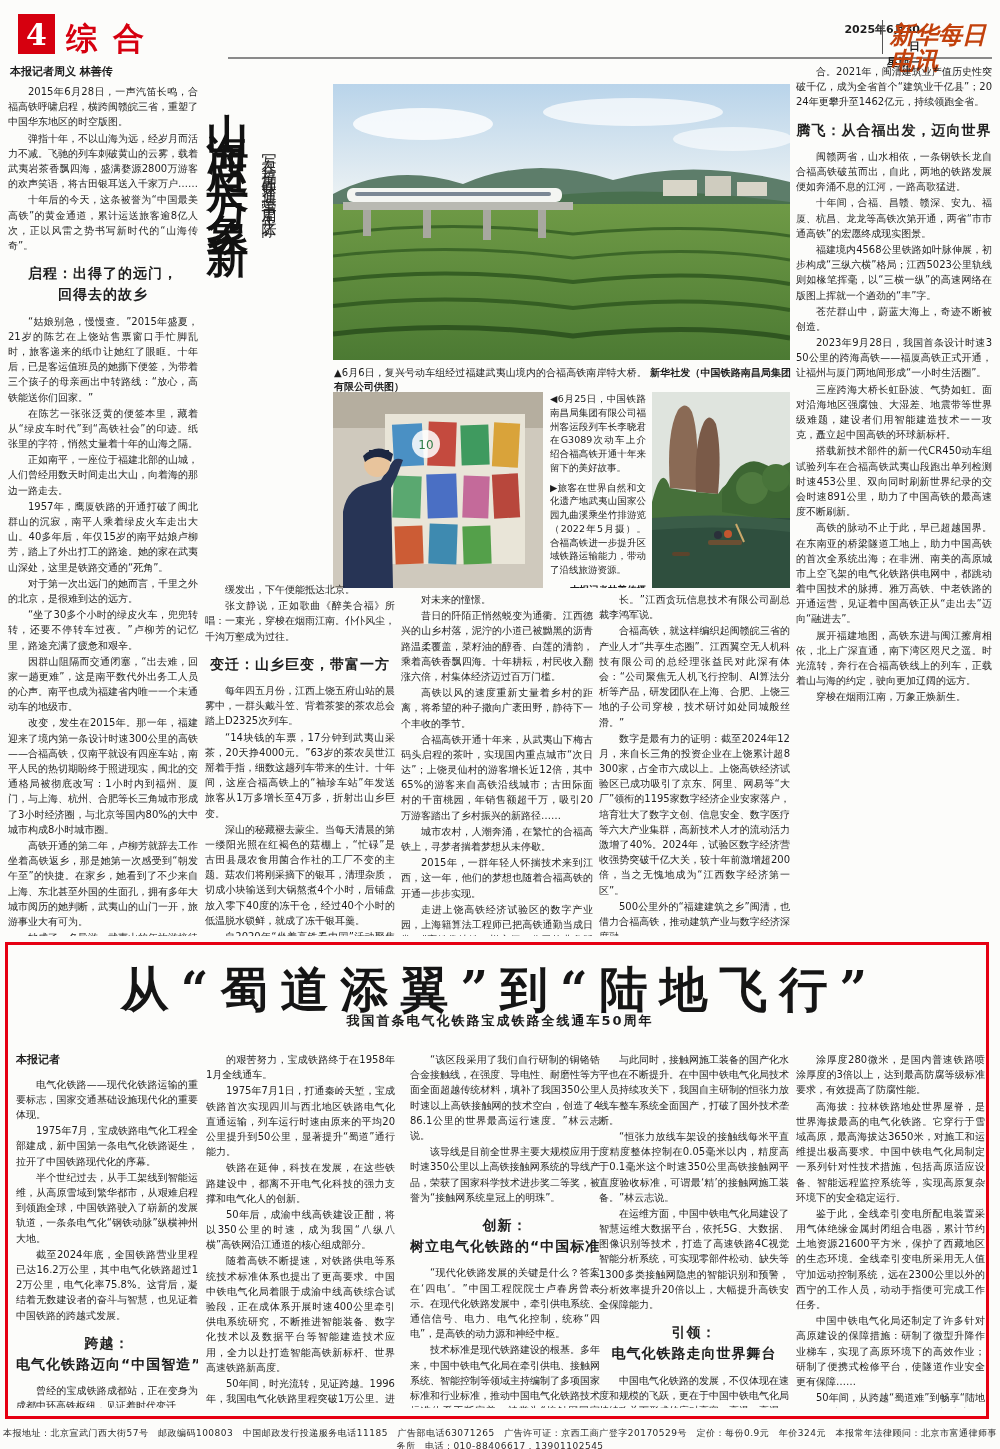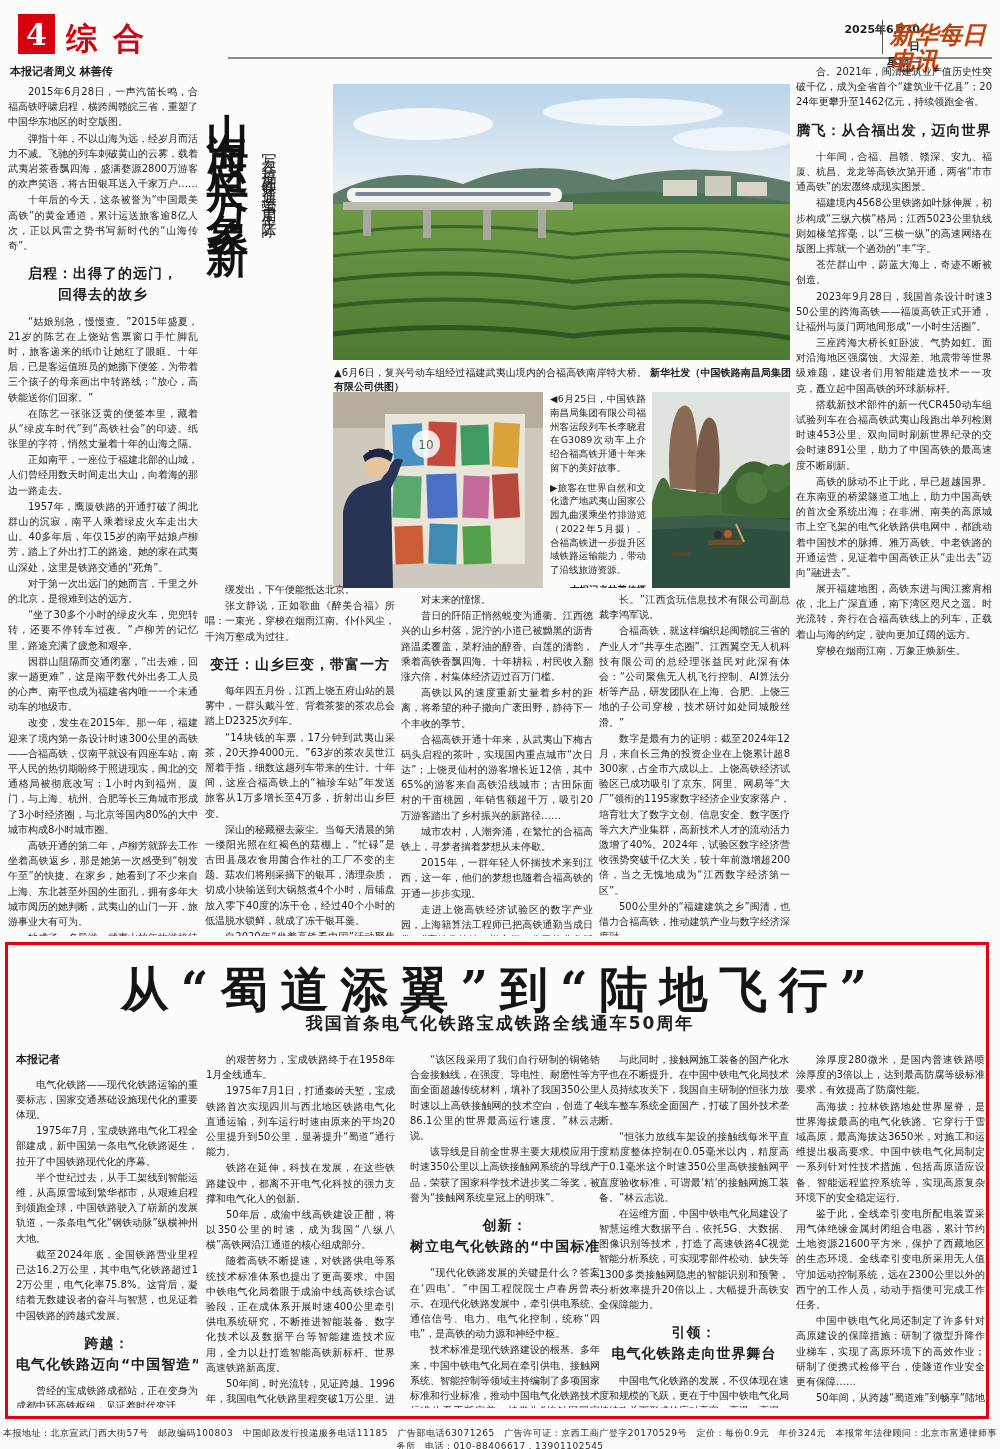--- a/index.html
+++ b/index.html
@@ -32,21 +32,21 @@
   .photo svg{display:block;}
   .cap{position:absolute;font-size:10px;line-height:1.4;text-align:justify;}
   .capcol{position:absolute;font-size:9.5px;line-height:1.45;text-align:justify;overflow:hidden;}
   .capcol .para{text-indent:0;margin:0 0 6px;}
   .credit{font-weight:bold;}
   .credit-right{display:block;text-align:right;font-weight:bold;}
   
   .bbox{position:absolute;left:5px;top:942px;width:984px;height:477px;border:3px solid #e60012;background:#fcfcfa;box-sizing:border-box;}
   .btitle{position:absolute;left:0;top:958px;width:100%;text-align:center;font-size:48px;font-weight:bold;
           letter-spacing:12px;font-family:"DejaVu Serif","Liberation Serif",serif;color:#151515;}
-  .bsubtitle{position:absolute;left:0;top:1012px;width:100%;text-align:center;font-size:17px;font-weight:bold;letter-spacing:2px;}
+  .bsubtitle{position:absolute;left:0;top:1012px;width:100%;text-align:center;font-size:13px;font-weight:bold;letter-spacing:2px;}
   .footer{position:absolute;left:0;top:1427px;width:100%;text-align:center;font-size:9px;color:#2a2a2a;letter-spacing:0.5px;}
 </style>
 </head>
 <body>
 
 <div class="page">
 
   <div class="pagenum">4</div>
   <div class="secname">综合</div>
   <div class="header-rule"></div>
@@ -193,20 +193,21 @@
     </div>
   <div class="col" style="left:599px;top:592px;width:191px;height:344px;">
       <div class="para">长。”江西贪玩信息技术有限公司副总裁李鸿军说。</div>
       <div class="para">合福高铁，就这样编织起闽赣皖三省的产业人才“共享生态圈”。江西翼空无人机科技有限公司的总经理张益民对此深有体会：“公司聚焦无人机飞行控制、AI算法分析等产品，研发团队在上海、合肥、上饶三地的子公司穿梭，技术研讨如处同城般丝滑。”</div>
       <div class="para">数字是最有力的证明：截至2024年12月，来自长三角的投资企业在上饶累计超8300家，占全市六成以上。上饶高铁经济试验区已成功吸引了京东、阿里、网易等“大厂”领衔的1195家数字经济企业安家落户，培育壮大了数字文创、信息安全、数字医疗等六大产业集群，高新技术人才的流动活力激增了40%。2024年，试验区数字经济营收强势突破千亿大关，较十年前激增超200倍，当之无愧地成为“江西数字经济第一区”。</div>
       <div class="para">500公里外的“福建建筑之乡”闽清，也借力合福高铁，推动建筑产业与数字经济深度融</div>
     </div>
   <div class="col" style="left:796px;top:64px;width:196px;height:872px;">
       <div class="para">合。2021年，闽清建筑业产值历史性突破千亿，成为全省首个“建筑业千亿县”；2024年更攀升至1462亿元，持续领跑全省。</div>
       <div class="subhead">腾飞：从合福出发，迈向世界</div>
+      <div class="para">闽赣两省，山水相依，一条钢铁长龙自合福高铁破茧而出，自此，两地的铁路发展便如奔涌不息的江河，一路高歌猛进。</div>
       <div class="para">十年间，合福、昌赣、赣深、安九、福厦、杭昌、龙龙等高铁次第开通，两省“市市通高铁”的宏愿终成现实图景。</div>
       <div class="para">福建境内4568公里铁路如叶脉伸展，初步构成“三纵六横”格局；江西5023公里轨线则如椽笔挥毫，以“三横一纵”的高速网络在版图上挥就一个遒劲的“丰”字。</div>
       <div class="para">苍茫群山中，蔚蓝大海上，奇迹不断被创造。</div>
       <div class="para">2023年9月28日，我国首条设计时速350公里的跨海高铁——福厦高铁正式开通，让福州与厦门两地间形成“一小时生活圈”。</div>
       <div class="para">三座跨海大桥长虹卧波、气势如虹。面对沿海地区强腐蚀、大湿差、地震带等世界级难题，建设者们用智能建造技术一一攻克，矗立起中国高铁的环球新标杆。</div>
       <div class="para">搭载新技术部件的新一代CR450动车组试验列车在合福高铁武夷山段跑出单列检测时速453公里、双向同时刷新世界纪录的交会时速891公里，助力了中国高铁的最高速度不断刷新。</div>
       <div class="para">高铁的脉动不止于此，早已超越国界。在东南亚的桥梁隧道工地上，助力中国高铁的首次全系统出海；在非洲、南美的高原城市上空飞架的电气化铁路供电网中，都跳动着中国技术的脉搏。雅万高铁、中老铁路的开通运营，见证着中国高铁正从“走出去”迈向“融进去”。</div>
       <div class="para">展开福建地图，高铁东进与闽江擦肩相依，北上广深直通，南下湾区咫尺之遥。时光流转，奔行在合福高铁线上的列车，正载着山与海的约定，驶向更加辽阔的远方。</div>
       <div class="para">穿梭在烟雨江南，万象正焕新生。</div>
     </div>

